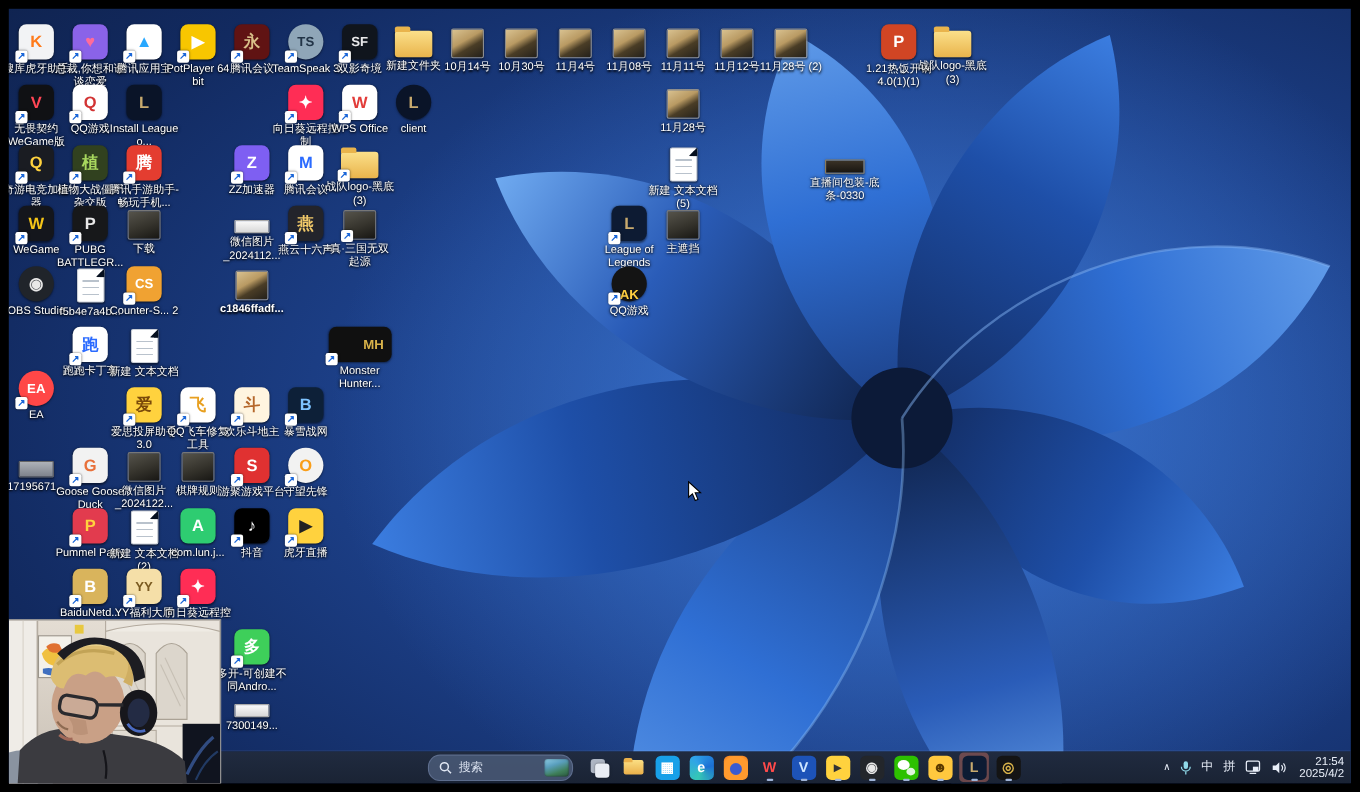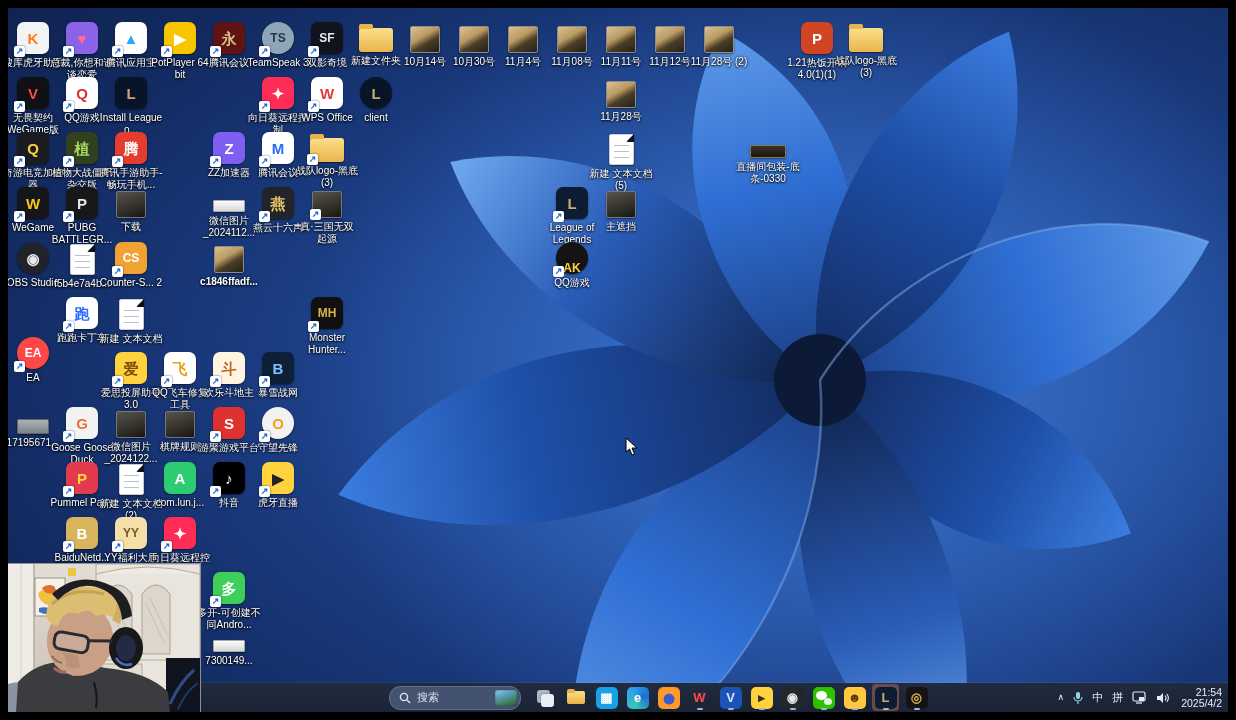--- a/index.html
+++ b/index.html
@@ -411,21 +411,21 @@
             <span class="glyph" style="color: rgb(43, 107, 255);">跑</span>
             <span class="sc">↗</span>
           </div>
           <div class="lab">跑跑卡丁车</div>
         </div>
         <div class="cell" style="left: 91px; top: 289px;">
           <div class="art k-doc"></div>
           <div class="lab">新建 文本文档</div>
         </div>
         <div class="cell" style="left: 287px; top: 289px;">
-          <div class="art k-app" style="background: rgb(16, 16, 16);">
+          <div class="art k-app" style="background: rgb(16, 16, 16); padding-left: 25px;">
             <span class="glyph" style="color: rgb(217, 179, 74); font-size: 12px;">MH</span>
             <span class="sc">↗</span>
           </div>
           <div class="lab">Monster Hunter...</div>
         </div>
         <div class="cell" style="left: -7px; top: 329px;">
           <div class="art k-circle" style="background: rgb(255, 71, 71);">
             <span class="glyph" style="color: rgb(255, 255, 255); font-size: 12px;">EA</span>
             <span class="sc">↗</span>
           </div>

